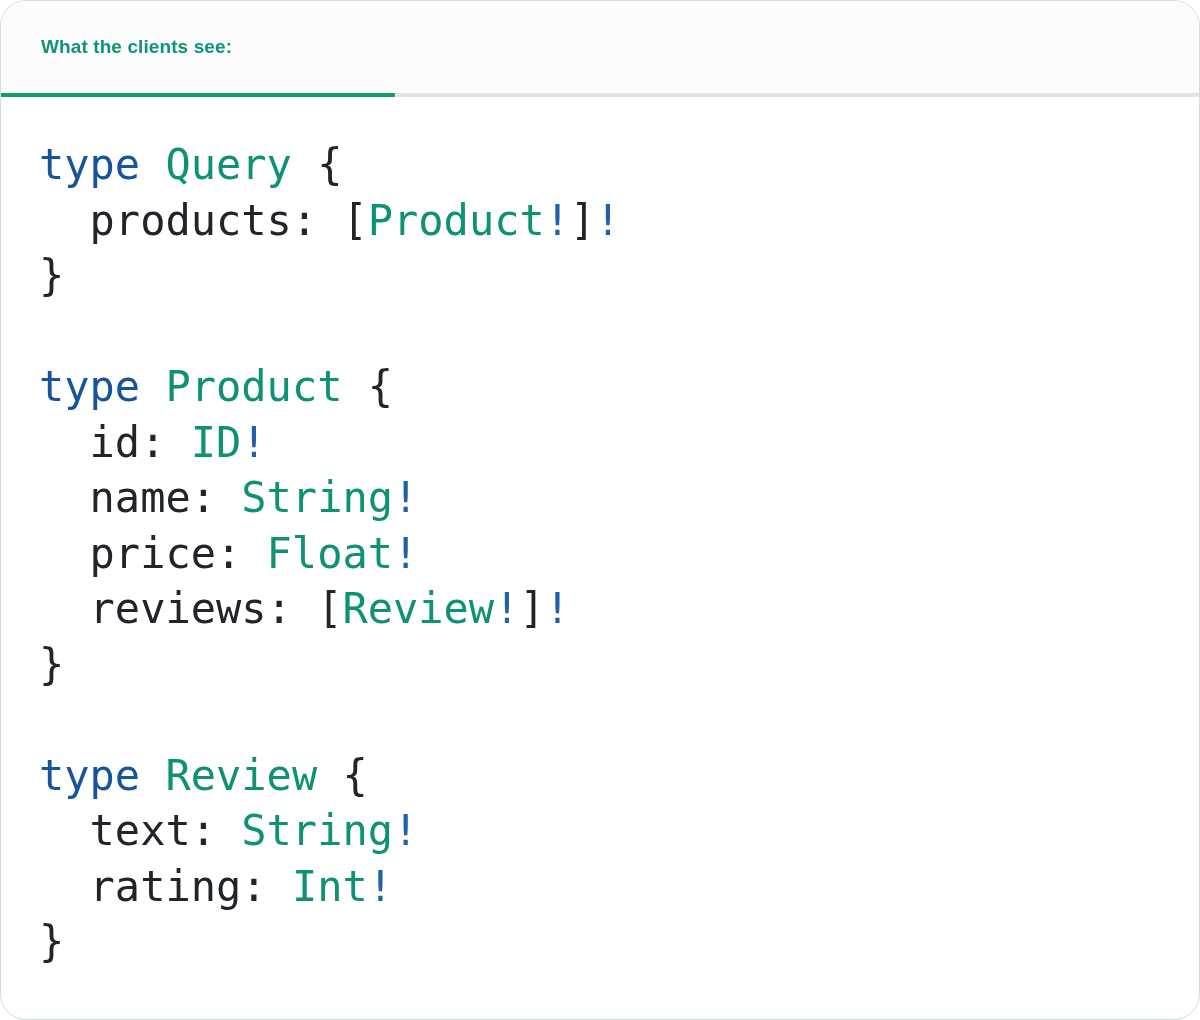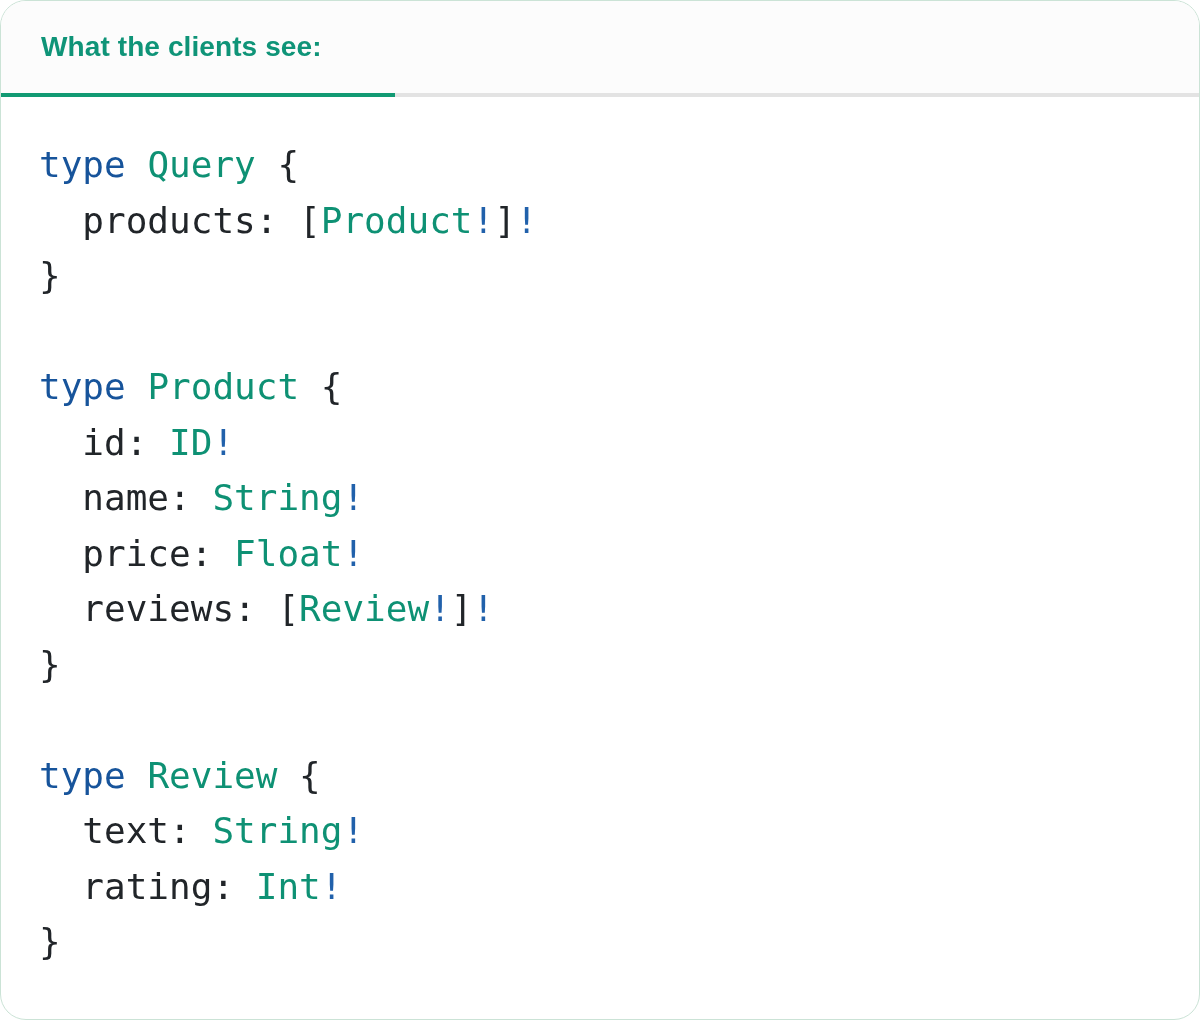--- a/index.html
+++ b/index.html
@@ -32,38 +32,38 @@
     position: relative;
     display: flex;
     align-items: center;
     height: 92px;
     width: 394px;
     padding-left: 40px;
     box-sizing: border-box;
     cursor: pointer;
   }
   .tab-label {
-    font-size: 28px;
+    font-size: 19px;
     font-weight: 600;
     letter-spacing: 0.1px;
     color: var(--accent-teal, #0f9478);
   }
   .tab-underline {
     position: absolute;
     left: 0;
     bottom: -4px;
     width: 394px;
     height: 4px;
     background: var(--underline-teal, #119a73);
   }
   .code {
     margin: 0;
     padding: 40px 40px 0 38px;
     font-family: "DejaVu Sans Mono", "Liberation Mono", monospace;
-    font-size: 36px;
+    font-size: 42px;
     font-weight: 500;
     line-height: 55.5px;
     color: var(--text-dark, #212529);
     white-space: pre;
   }
   .code-line {
     min-height: 55.5px;
   }
   .tok-kw { color: var(--keyword-blue, #17549b); }
   .tok-ty { color: var(--type-teal, #0e9174); }

